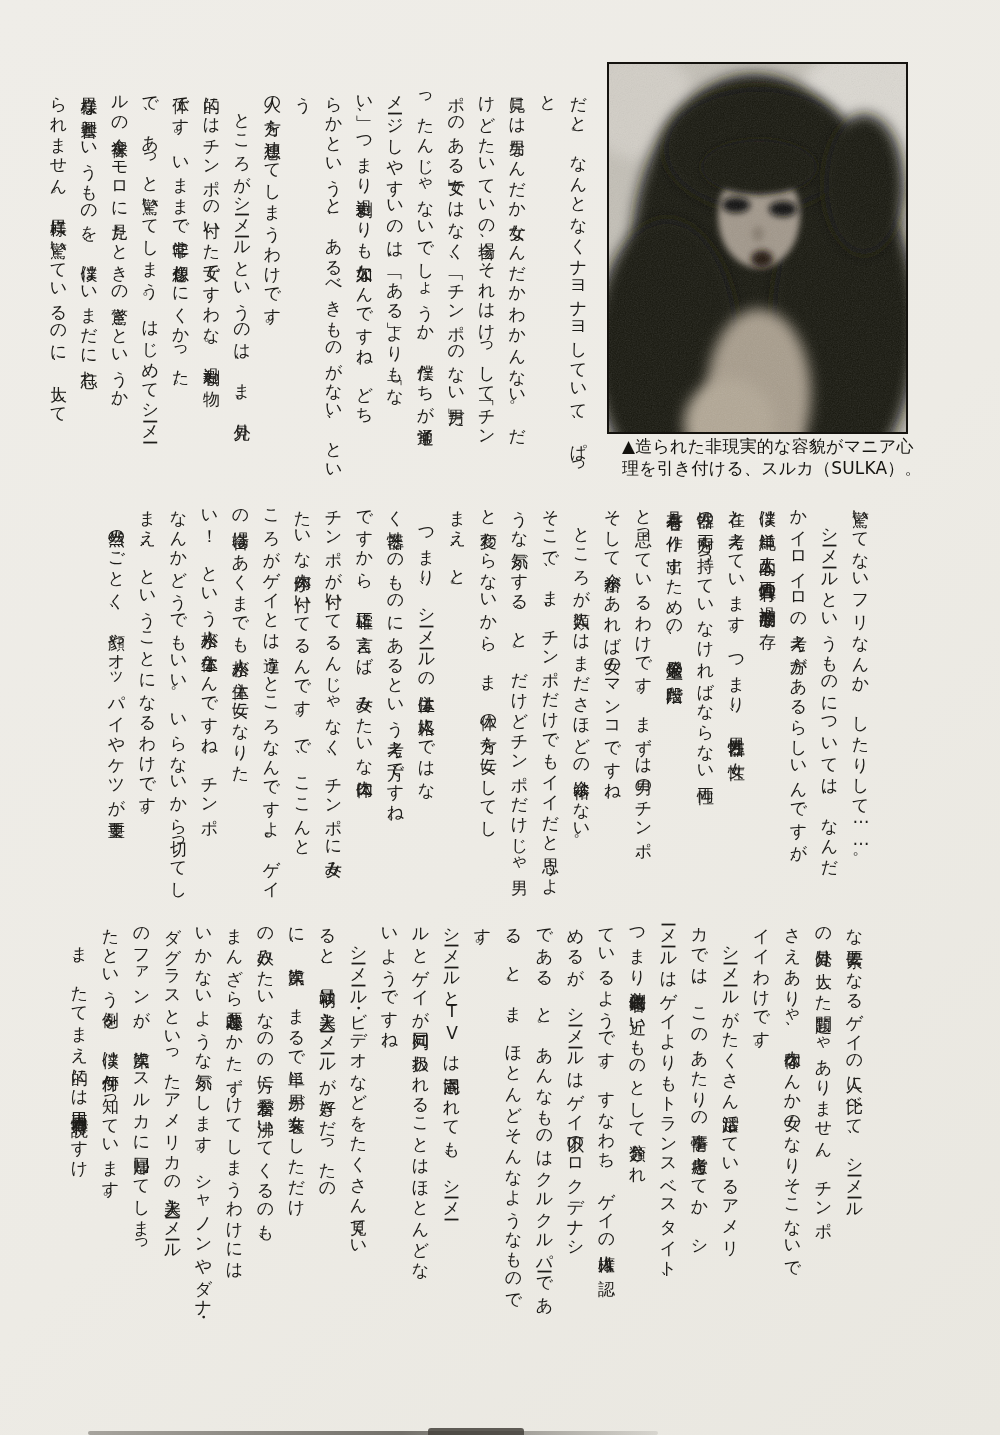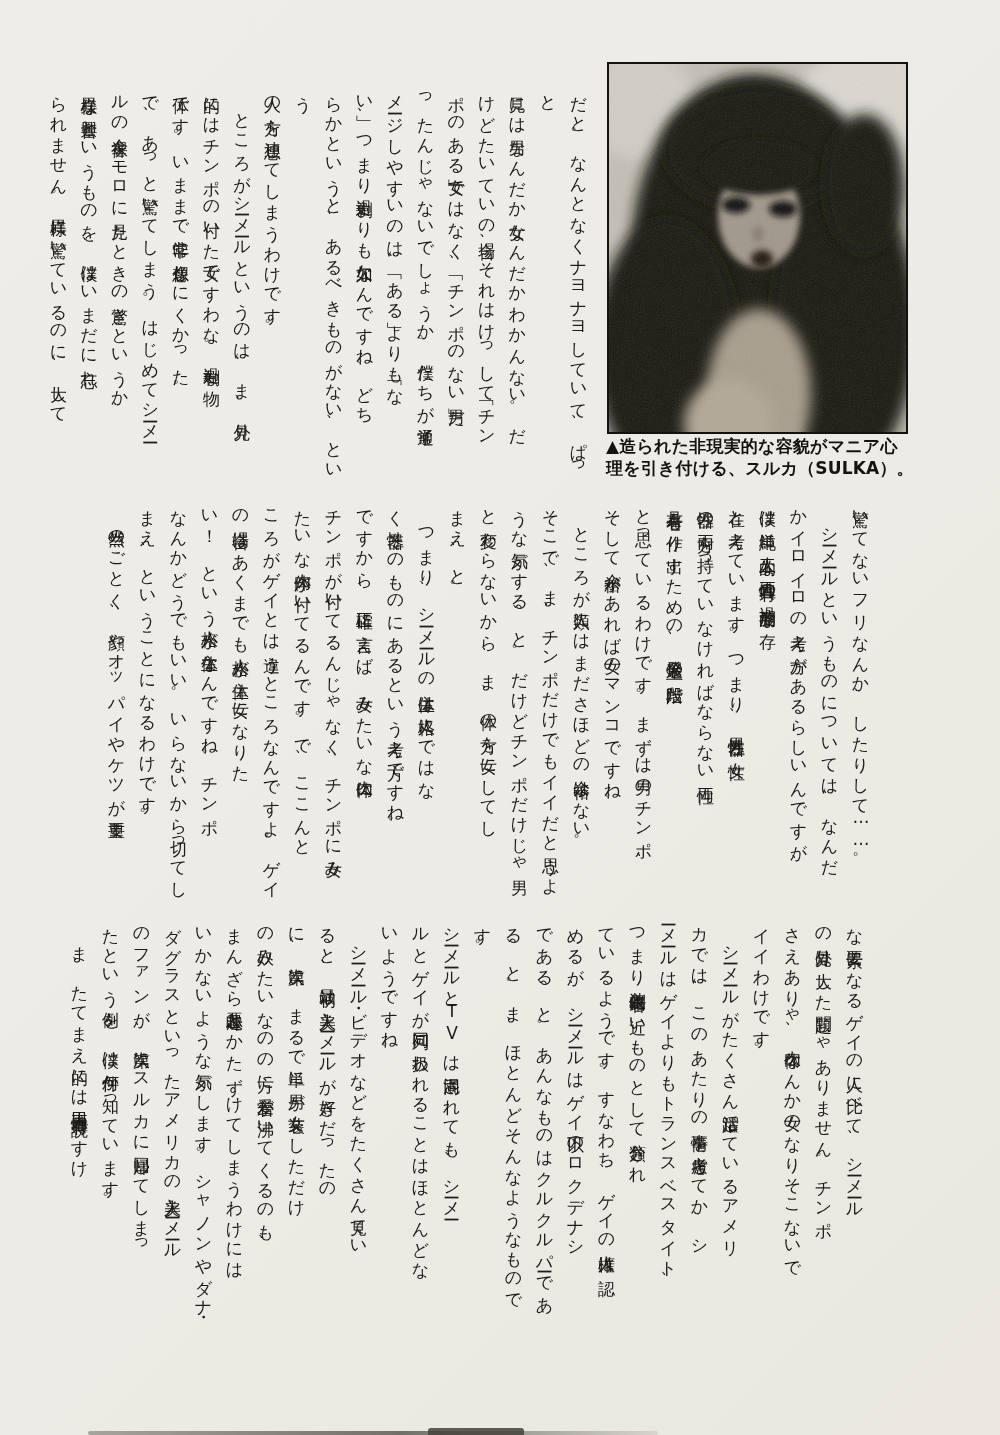--- a/index.html
+++ b/index.html
@@ -27,22 +27,22 @@
   #text-middle{top:498px;right:124px;height:412px;line-height:31px;}
   #text-bottom{top:916px;right:130px;height:424px;line-height:31px;}
 
   #photo-frame{
     position:absolute;left:607px;top:62px;width:297px;height:368px;
     border:2px solid #14120e;background:#c6c2ba;overflow:hidden;
   }
   #photo-frame svg{display:block;}
 
   #photo-caption{
-    position:absolute;left:606px;top:436px;width:312px;
-    font-weight:700;font-size:17px;line-height:21.5px;
+    position:absolute;left:622px;top:436px;width:312px;
+    font-weight:400;font-size:17px;line-height:21.5px;
     letter-spacing:0.2px;color:#14130f;white-space:pre-line;
   }
 
   .scan-streak{
     position:absolute;bottom:0;left:88px;width:570px;height:4px;
     background:linear-gradient(to right,rgba(110,106,99,.55),rgba(74,71,65,.75) 55%,rgba(110,106,99,.15));
     border-radius:2px;
   }
   .scan-mark{
     position:absolute;bottom:0;left:428px;width:96px;height:7px;

